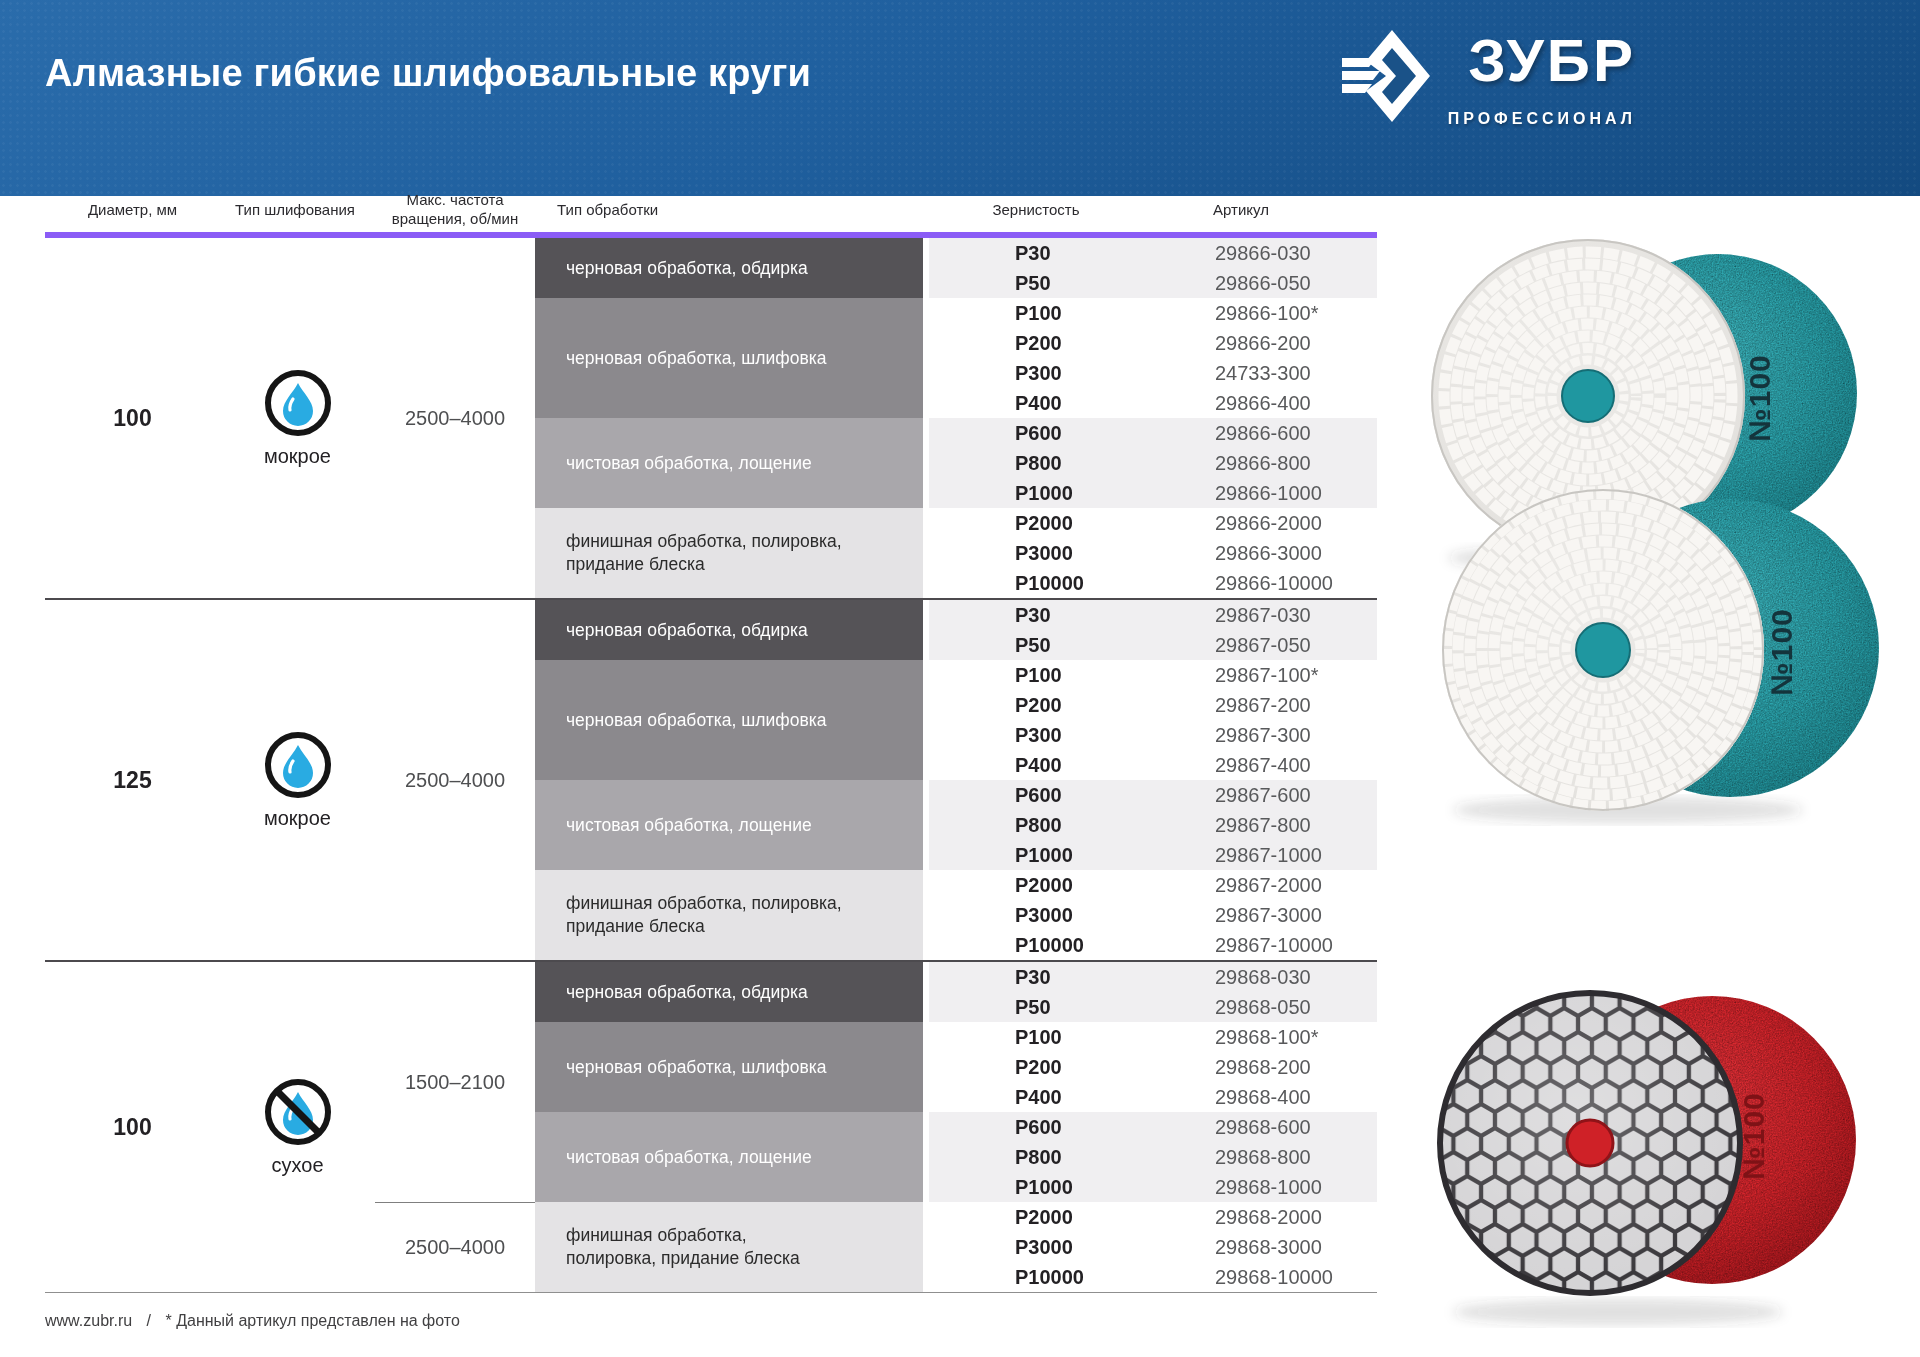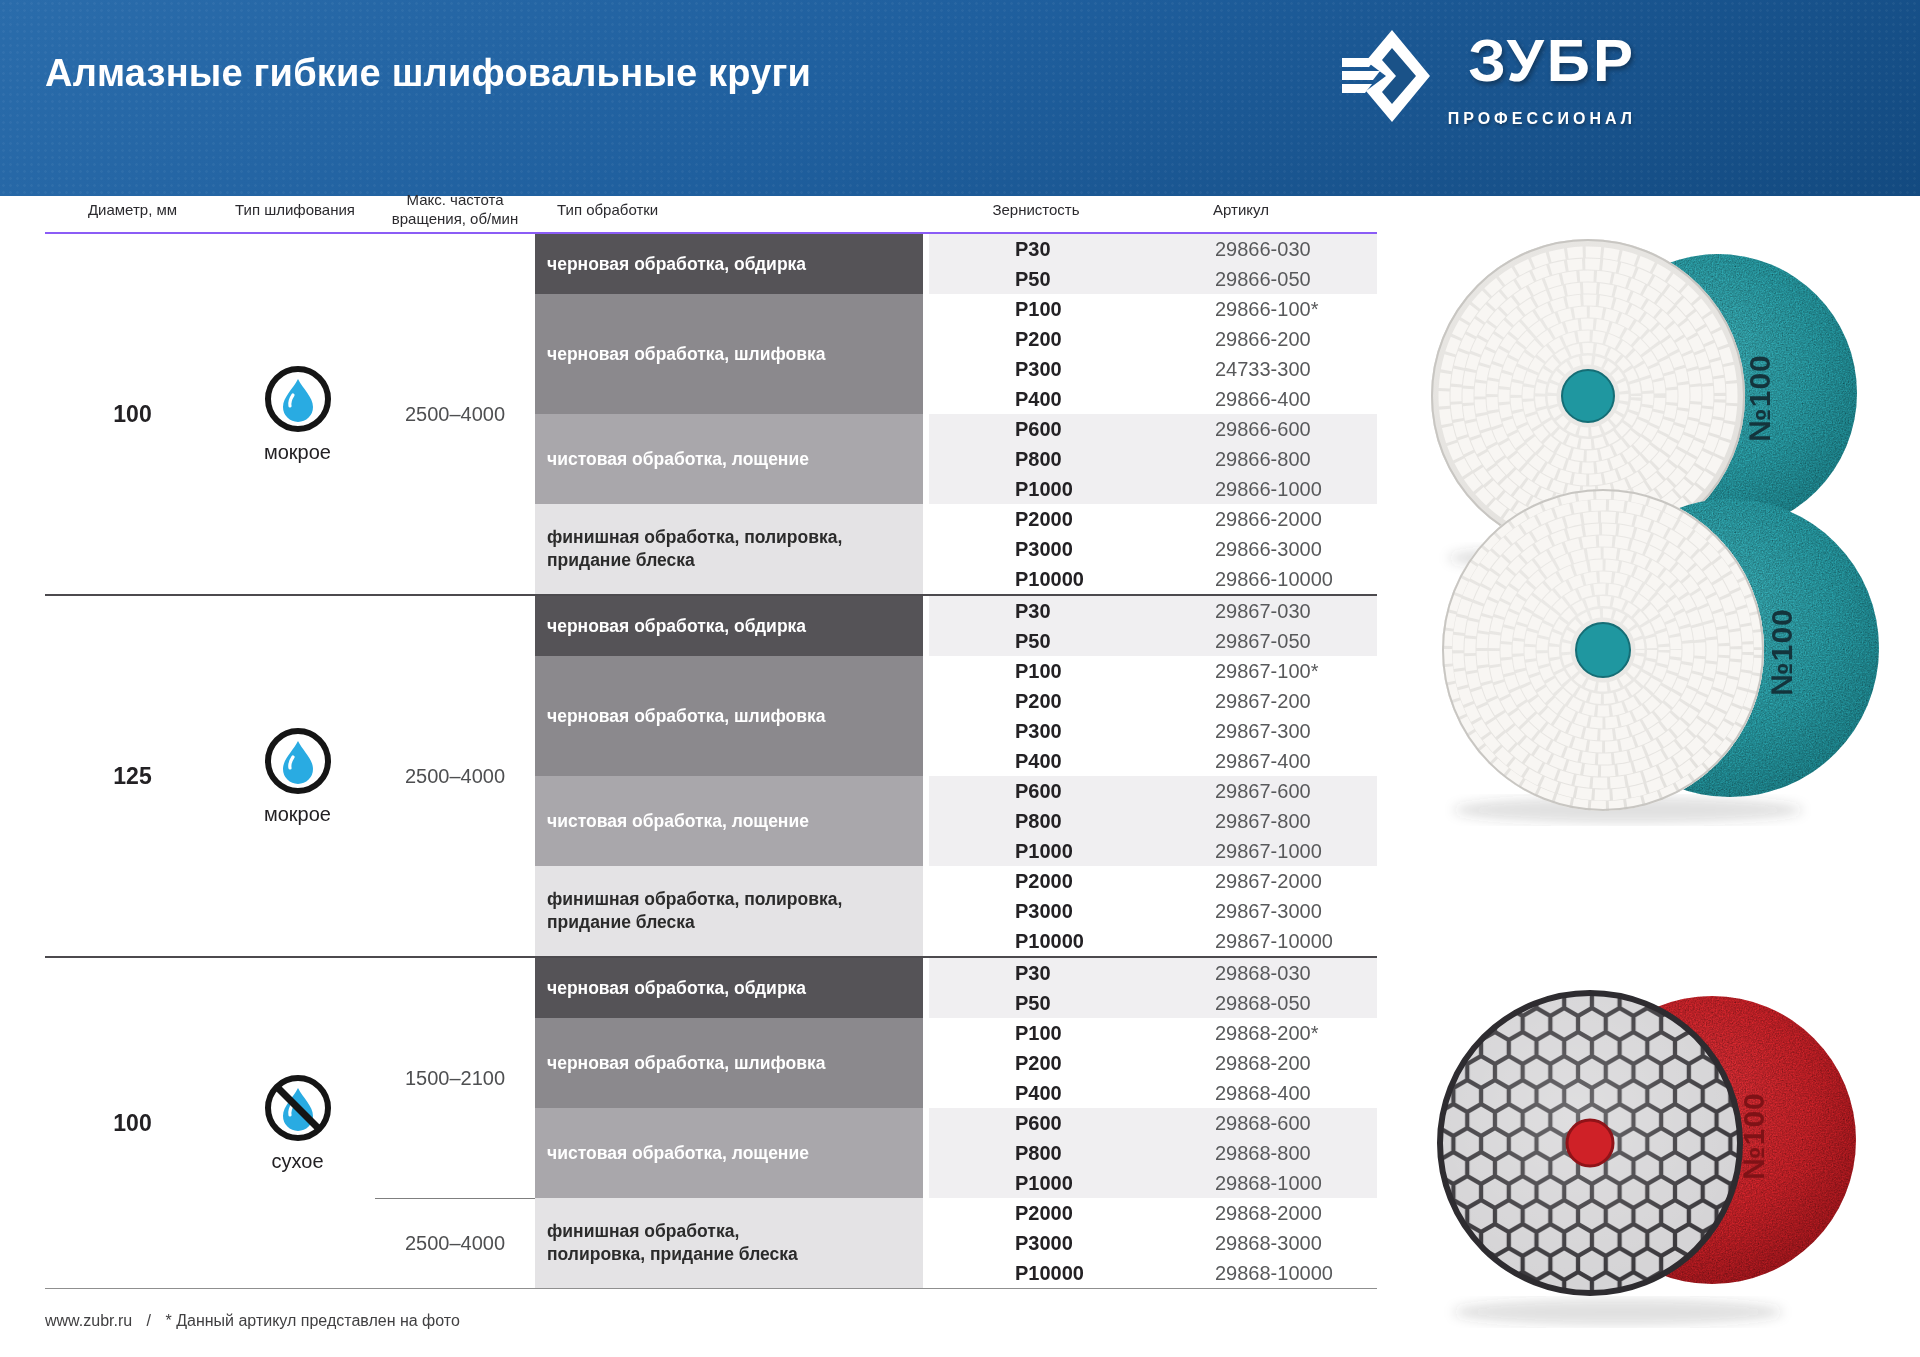--- a/index.html
+++ b/index.html
@@ -15,21 +15,21 @@
   .logo-icon{position:absolute;left:1342px;top:28px;}
   .logo-word{position:absolute;left:1436px;top:30px;width:200px;text-align:right;
     font-size:60px;line-height:62px;font-weight:bold;color:#fff;letter-spacing:3px;
     text-shadow:2px 3px 5px rgba(0,0,0,.35);}
   .logo-sub{position:absolute;left:1436px;top:110px;width:200px;text-align:right;
     font-size:16px;font-weight:bold;color:#fff;letter-spacing:4px;
     text-shadow:1px 2px 3px rgba(0,0,0,.3);}
 
   
   .table{position:absolute;left:45px;top:188px;width:1332px;}
-  .thead{position:relative;height:44px;border-bottom:2px solid #8b5cf6;text-decoration:underline;}
+  .thead{position:relative;height:44px;border-bottom:6px solid #8b5cf6;text-decoration:underline;}
   .th{position:absolute;top:0;height:44px;display:flex;align-items:center;justify-content:center;
     font-size:15px;color:#2b2a2e;text-align:center;white-space:pre-line;line-height:1.25;}
   .th-diam{left:0;width:175px;}
   .th-type{left:160px;width:180px;}
   .th-rpm{left:330px;width:160px;}
   .th-proc{left:512px;width:260px;justify-content:flex-start;text-align:left;}
   .th-grit{left:926px;width:130px;}
   .th-sku{left:1168px;width:160px;justify-content:flex-start;text-align:left;}
 
   .group{display:grid;grid-template-columns:175px 155px 160px 388px 6px 448px;}
@@ -45,22 +45,22 @@
   .gr-3-6{grid-row:3/6;}.gr-6-9{grid-row:6/9;}.gr-9-12{grid-row:9/12;}
   .gr-1-9{grid-row:1/9;}
 
   .cell{display:flex;align-items:center;justify-content:center;}
   .diam{font-size:23px;font-weight:bold;color:#232124;}
   .typecell{flex-direction:column;gap:7px;}
   .typelabel{font-size:20px;font-weight:normal;color:#232124;}
   .rpm{font-size:20px;color:#4e4f51;}
   .rpm-b{border-top:1px solid #7f7f7f;}
 
-  .band-label{display:flex;align-items:center;padding-left:12px;box-sizing:border-box;
-    font-size:17.5px;font-weight:bold;line-height:1.3;white-space:pre-line;}
+  .band-label{display:flex;align-items:center;padding-left:31px;box-sizing:border-box;
+    font-size:17.5px;font-weight:normal;line-height:1.3;white-space:pre-line;}
   .tone-dark{background:#555357;color:#fff;}
   .tone-medium{background:#8b898d;color:#fff;}
   .tone-light{background:#a9a7ab;color:#fff;}
   .tone-pale{background:#e4e3e5;color:#2b2b2b;}
 
   .band-rows{position:relative;}
   .rows-gray{background:#f0eff1;}
   .rows-white{background:#ffffff;}
   .trow{position:relative;height:30px;}
   .grit{position:absolute;left:86px;top:50%;transform:translateY(-50%);
@@ -286,21 +286,21 @@
           <div class="trow">
             <span class="grit">P50</span>
             <span class="sku">29868-050</span>
           </div>
         </div>
       <div class="band-label tone-medium gc4 gr-3-6">черновая обработка, шлифовка</div>
       <div class="band-rows rows-white gc6 gr-3-6">
 
       <div class="trow">
             <span class="grit">P100</span>
-            <span class="sku">29868-200*</span>
+            <span class="sku">29868-100*</span>
           </div>
           <div class="trow">
             <span class="grit">P200</span>
             <span class="sku">29868-200</span>
           </div>
           <div class="trow">
             <span class="grit">P400</span>
             <span class="sku">29868-400</span>
           </div>
         </div>

